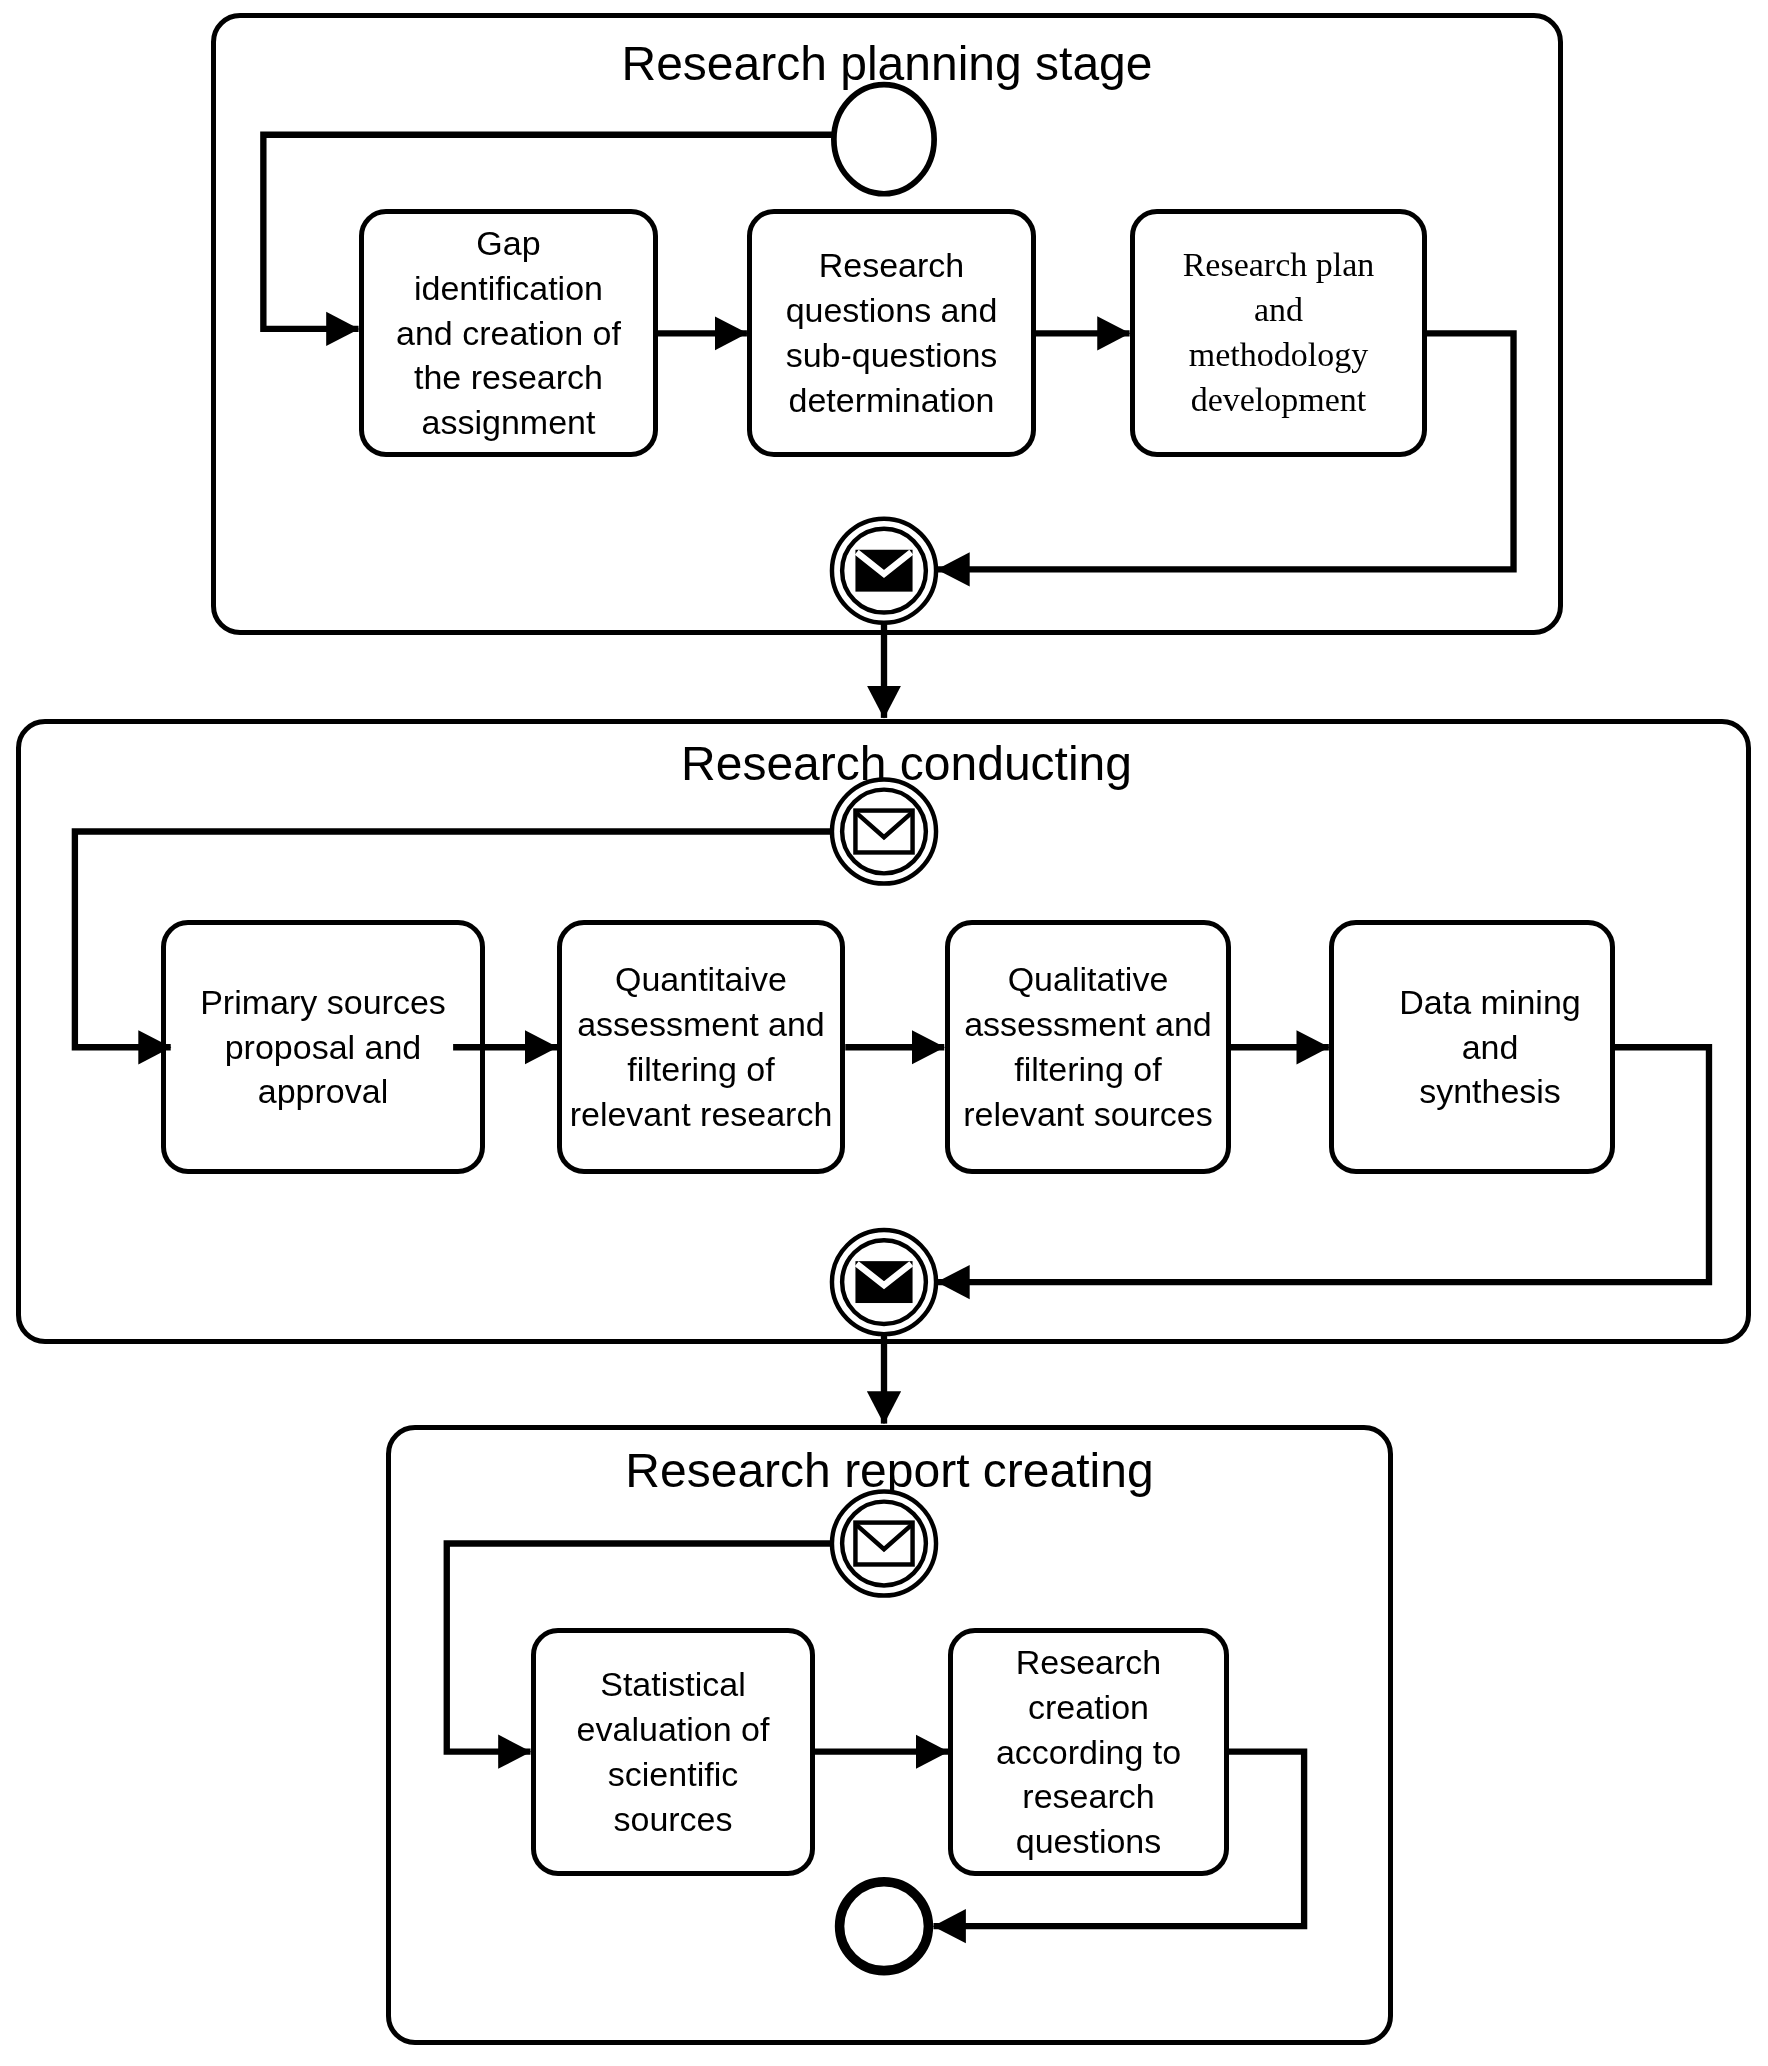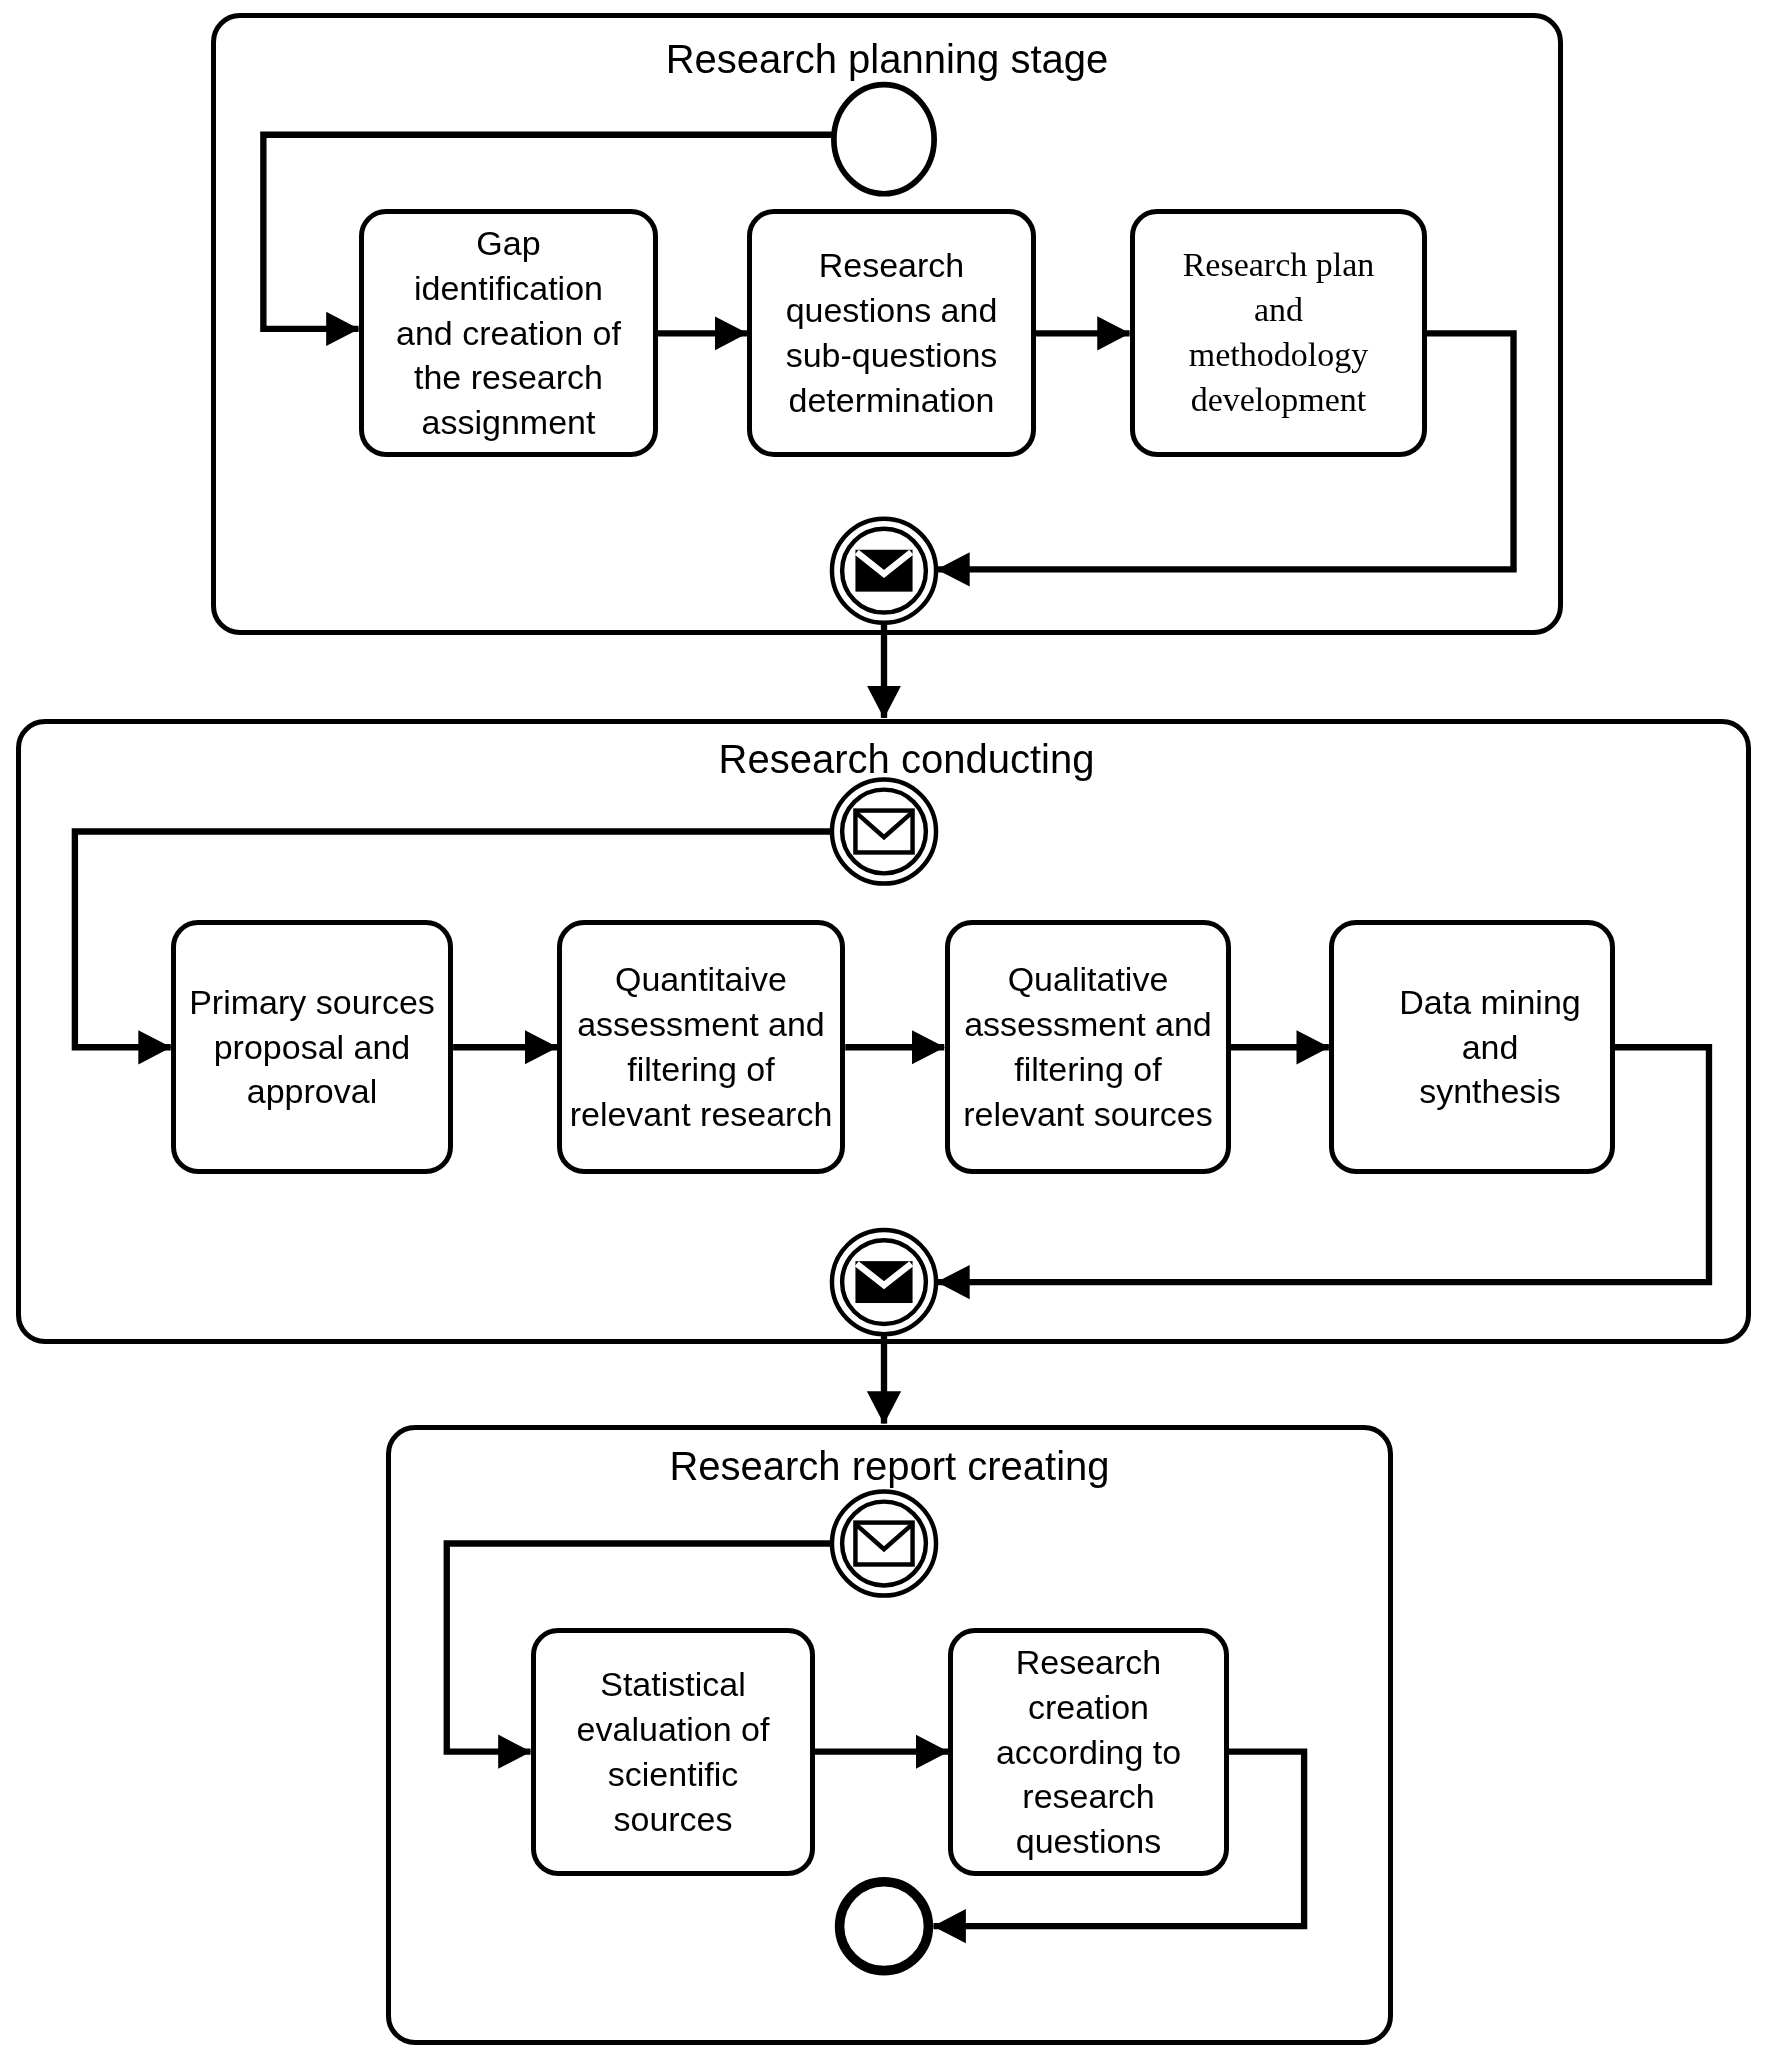--- a/index.html
+++ b/index.html
@@ -29,21 +29,21 @@
     box-sizing: border-box;
     border: 5.7px solid #000000;
     border-radius: 29px;
     background: transparent;
     z-index: 1;
   }
   .stage-title {
     position: absolute;
     z-index: 1;
     text-align: center;
-    font-size: 40px;
+    font-size: 48px;
     line-height: 1.15;
     white-space: nowrap;
   }
   .task {
     position: absolute;
     box-sizing: border-box;
     border: 5.7px solid #000000;
     border-radius: 27px;
     background: #ffffff;
     z-index: 1;
@@ -77,21 +77,21 @@
 assignment</div>
   <div class="task" style="left:747px; top:209px; width:289px; height:248px;">Research
 questions and
 sub-questions
 determination</div>
   <div class="task" style="left:1130px; top:209px; width:297px; height:248px;font-family:Liberation Serif, serif;">Research plan
 and
 methodology
 development</div>
 
-  <div class="task" style="left:171px; top:920px; width:282px; height:254px;">Primary sources
+  <div class="task" style="left:161px; top:920px; width:324px; height:254px;">Primary sources
 proposal and
 approval</div>
   <div class="task" style="left:557px; top:920px; width:288px; height:254px;">Quantitaive
 assessment and
 filtering of
 relevant research</div>
   <div class="task" style="left:945px; top:920px; width:286px; height:254px;text-align:center;">Qualitative
 assessment and
 filtering of
 relevant sources</div>

